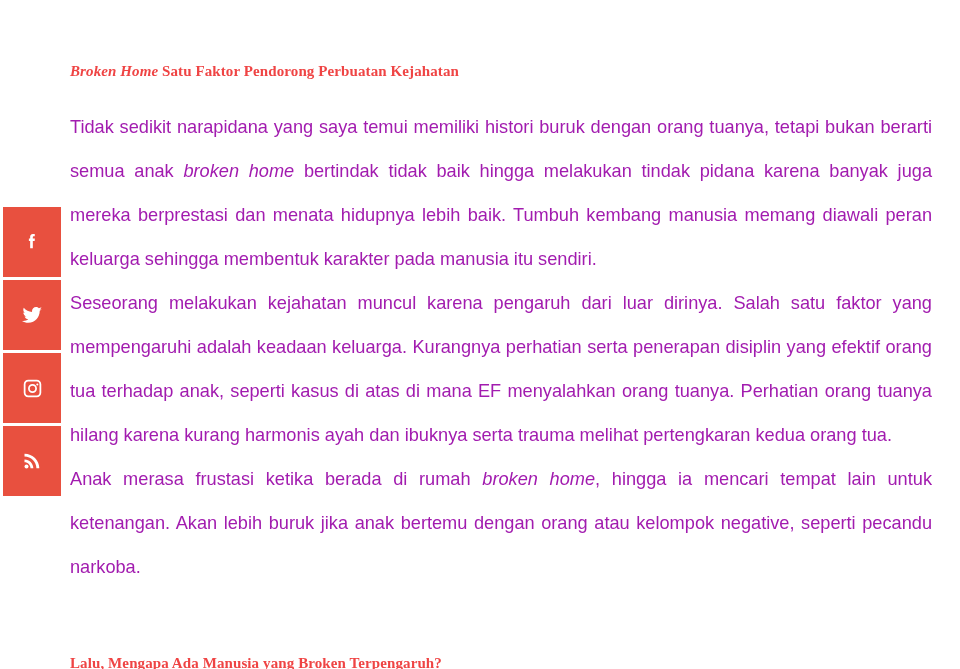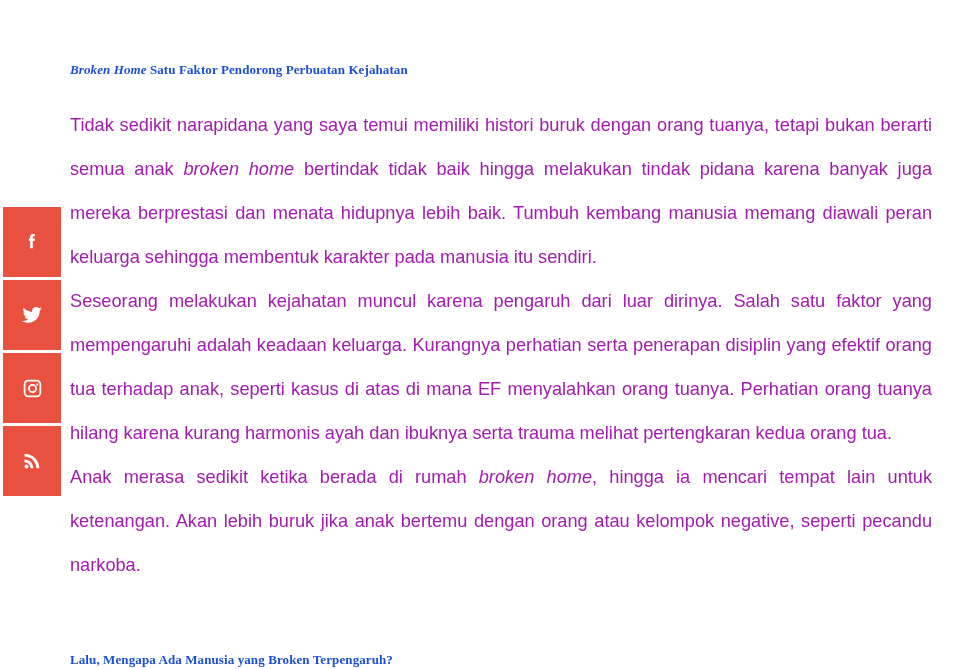--- a/index.html
+++ b/index.html
@@ -43,23 +43,23 @@
   }
 
   
   .article {
     position: absolute;
     left: 70px;
     top: 0;
     width: 862px;
   }
   .article h2 {
-    font-size: 13px;
+    font-size: 15px;
     font-weight: bold;
-    color: #1d4ed8;
+    color: #ef4444;
     margin: 0;
     letter-spacing: 0.1px;
     line-height: 1.35;
     font-family: "Liberation Serif", "DejaVu Serif", serif;
   }
   .heading-1 {
     padding-top: 61px;
   }
   .heading-2 {
     padding-top: 64px;
@@ -125,19 +125,19 @@
 </div>
 
 <article class="article">
 
   <h2 class="heading-1"><em>Broken Home</em><span> Satu Faktor Pendorong Perbuatan Kejahatan</span></h2>
 
   <p class="p-first"><span>Tidak sedikit narapidana yang saya temui memiliki histori buruk dengan orang tuanya, tetapi bukan berarti semua anak </span><em>broken home</em><span> bertindak tidak baik hingga melakukan tindak pidana karena banyak juga mereka berprestasi dan menata hidupnya lebih baik. Tumbuh kembang manusia memang diawali peran keluarga sehingga membentuk karakter pada manusia itu sendiri.</span></p>
 
   <p class="p-next">Seseorang melakukan kejahatan muncul karena pengaruh dari luar dirinya. Salah satu faktor yang mempengaruhi adalah keadaan keluarga. Kurangnya perhatian serta penerapan disiplin yang efektif orang tua terhadap anak, seperti kasus di atas di mana EF menyalahkan orang tuanya. Perhatian orang tuanya hilang karena kurang harmonis ayah dan ibuknya serta trauma melihat pertengkaran kedua orang tua.</p>
 
-  <p class="p-next"><span>Anak merasa sedikit ketika berada di rumah </span><em>broken home</em><span>, hingga ia mencari tempat lain untuk ketenangan. Akan lebih buruk jika anak bertemu dengan orang atau kelompok negative, seperti pecandu narkoba.</span></p>
+  <p class="p-next"><span>Anak merasa frustasi ketika berada di rumah </span><em>broken home</em><span>, hingga ia mencari tempat lain untuk ketenangan. Akan lebih buruk jika anak bertemu dengan orang atau kelompok negative, seperti pecandu narkoba.</span></p>
 
   <h2 class="heading-2">Lalu, Mengapa Ada Manusia yang Broken Terpengaruh?</h2>
 
   <p class="p-after-h">Manusia adalah makhluk sosial di mana memiliki hubungan timbal balik dengan manusia lainnya. Makhluk sosial dalam sosiologi adalah masyarakat sebagai sebuah ‘organisme hidup’. Organisme selalu mempertahankan stabilitas. Dengan kata lain, manusia akan tergantung dengan manusia lainnya.</p>
 
 </article>
 
 </body></html>

